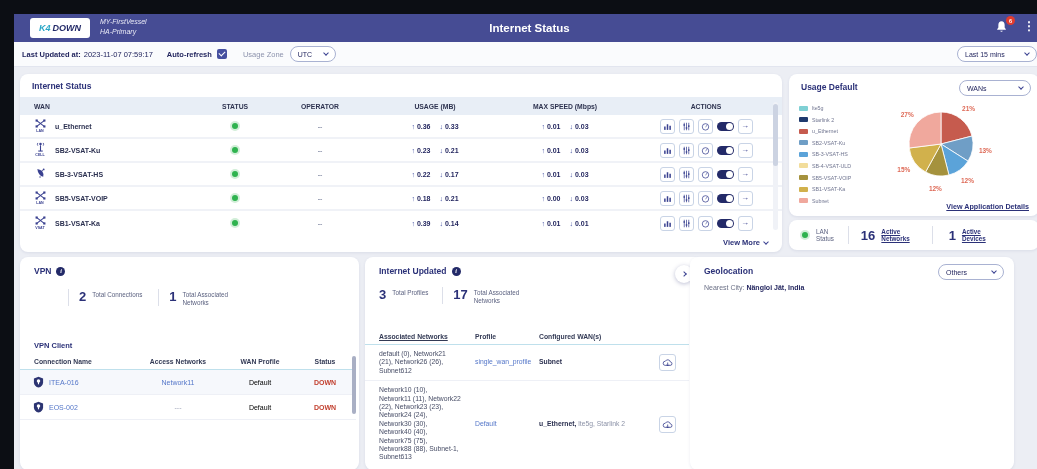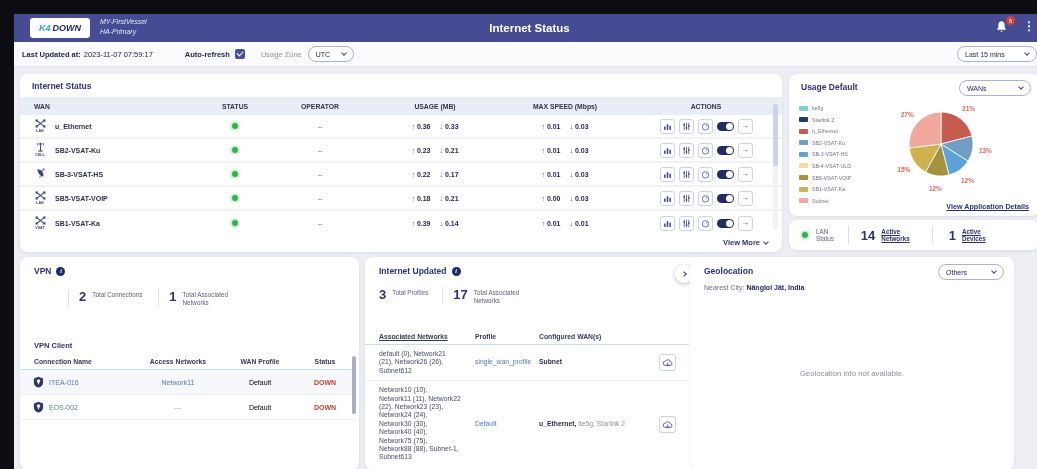--- a/index.html
+++ b/index.html
@@ -156,21 +156,21 @@
             <path d="M4.8 9.4 A1.25 1.25 0 0 0 7.2 9.4 Z" fill="#fff"></path>
           </svg>
       <span class="badge">6</span>
     </div>
     <div class="kebab">⋮</div>
   </div>
 
   <div class="subbar">
     <span class="sub-label">Last Updated at:</span>
     <span class="sub-value">2023-11-07 07:59:17</span>
-    <span class="sub-label" style="margin-left:32px;">Auto-refresh</span>
+    <span class="sub-label" style="margin-left:14px;">Auto-refresh</span>
     <span class="checkbox"></span>
     <span class="sub-value muted-label" style="margin-left:16px;">Usage Zone</span>
     <span class="pill" style="margin-left:6px; width:46px;">
       <span>UTC</span>
       <span class="chev"></span>
     </span>
     <span class="spacer"></span>
     <span class="pill" style="margin-right:8px; width:80px;">
       <span>Last 15 mins</span>
       <span class="chev"></span>
@@ -602,21 +602,21 @@
     <div class="app-link">View Application Details</div>
   </div>
 
   <div class="panel" id="p-lan">
     <span class="dot-up lan-dot"></span>
     <span class="lan-label">
       <div>LAN</div>
       <div>Status</div>
     </span>
     <span class="vdiv" style="margin-left:14px;"></span>
-    <span class="stat-num" style="margin-left:12px;">14</span>
+    <span class="stat-num" style="margin-left:12px;">16</span>
     <span class="lan-link" style="margin-left:6px;">
       <div>Active</div>
       <div>Networks</div>
     </span>
     <span class="vdiv" style="margin-left:22px;"></span>
     <span class="stat-num" style="margin-left:16px;">1</span>
     <span class="lan-link" style="margin-left:6px;">
       <div>Active</div>
       <div>Devices</div>
     </span>
@@ -747,17 +747,16 @@
   <div class="panel" id="p-geo">
     <div class="panel-title geo-title">Geolocation</div>
     <span class="pill geo-pill">
       <span>Others</span>
       <span class="chev"></span>
     </span>
     <div class="geo-city">
       <span>Nearest City:</span>
       <b>Nängloi Jät, India</b>
     </div>
-    <div class="geo-empty">Geolocation info not available.</div>
   </div>
 
 </div>
 </div>
 
 </body></html>

